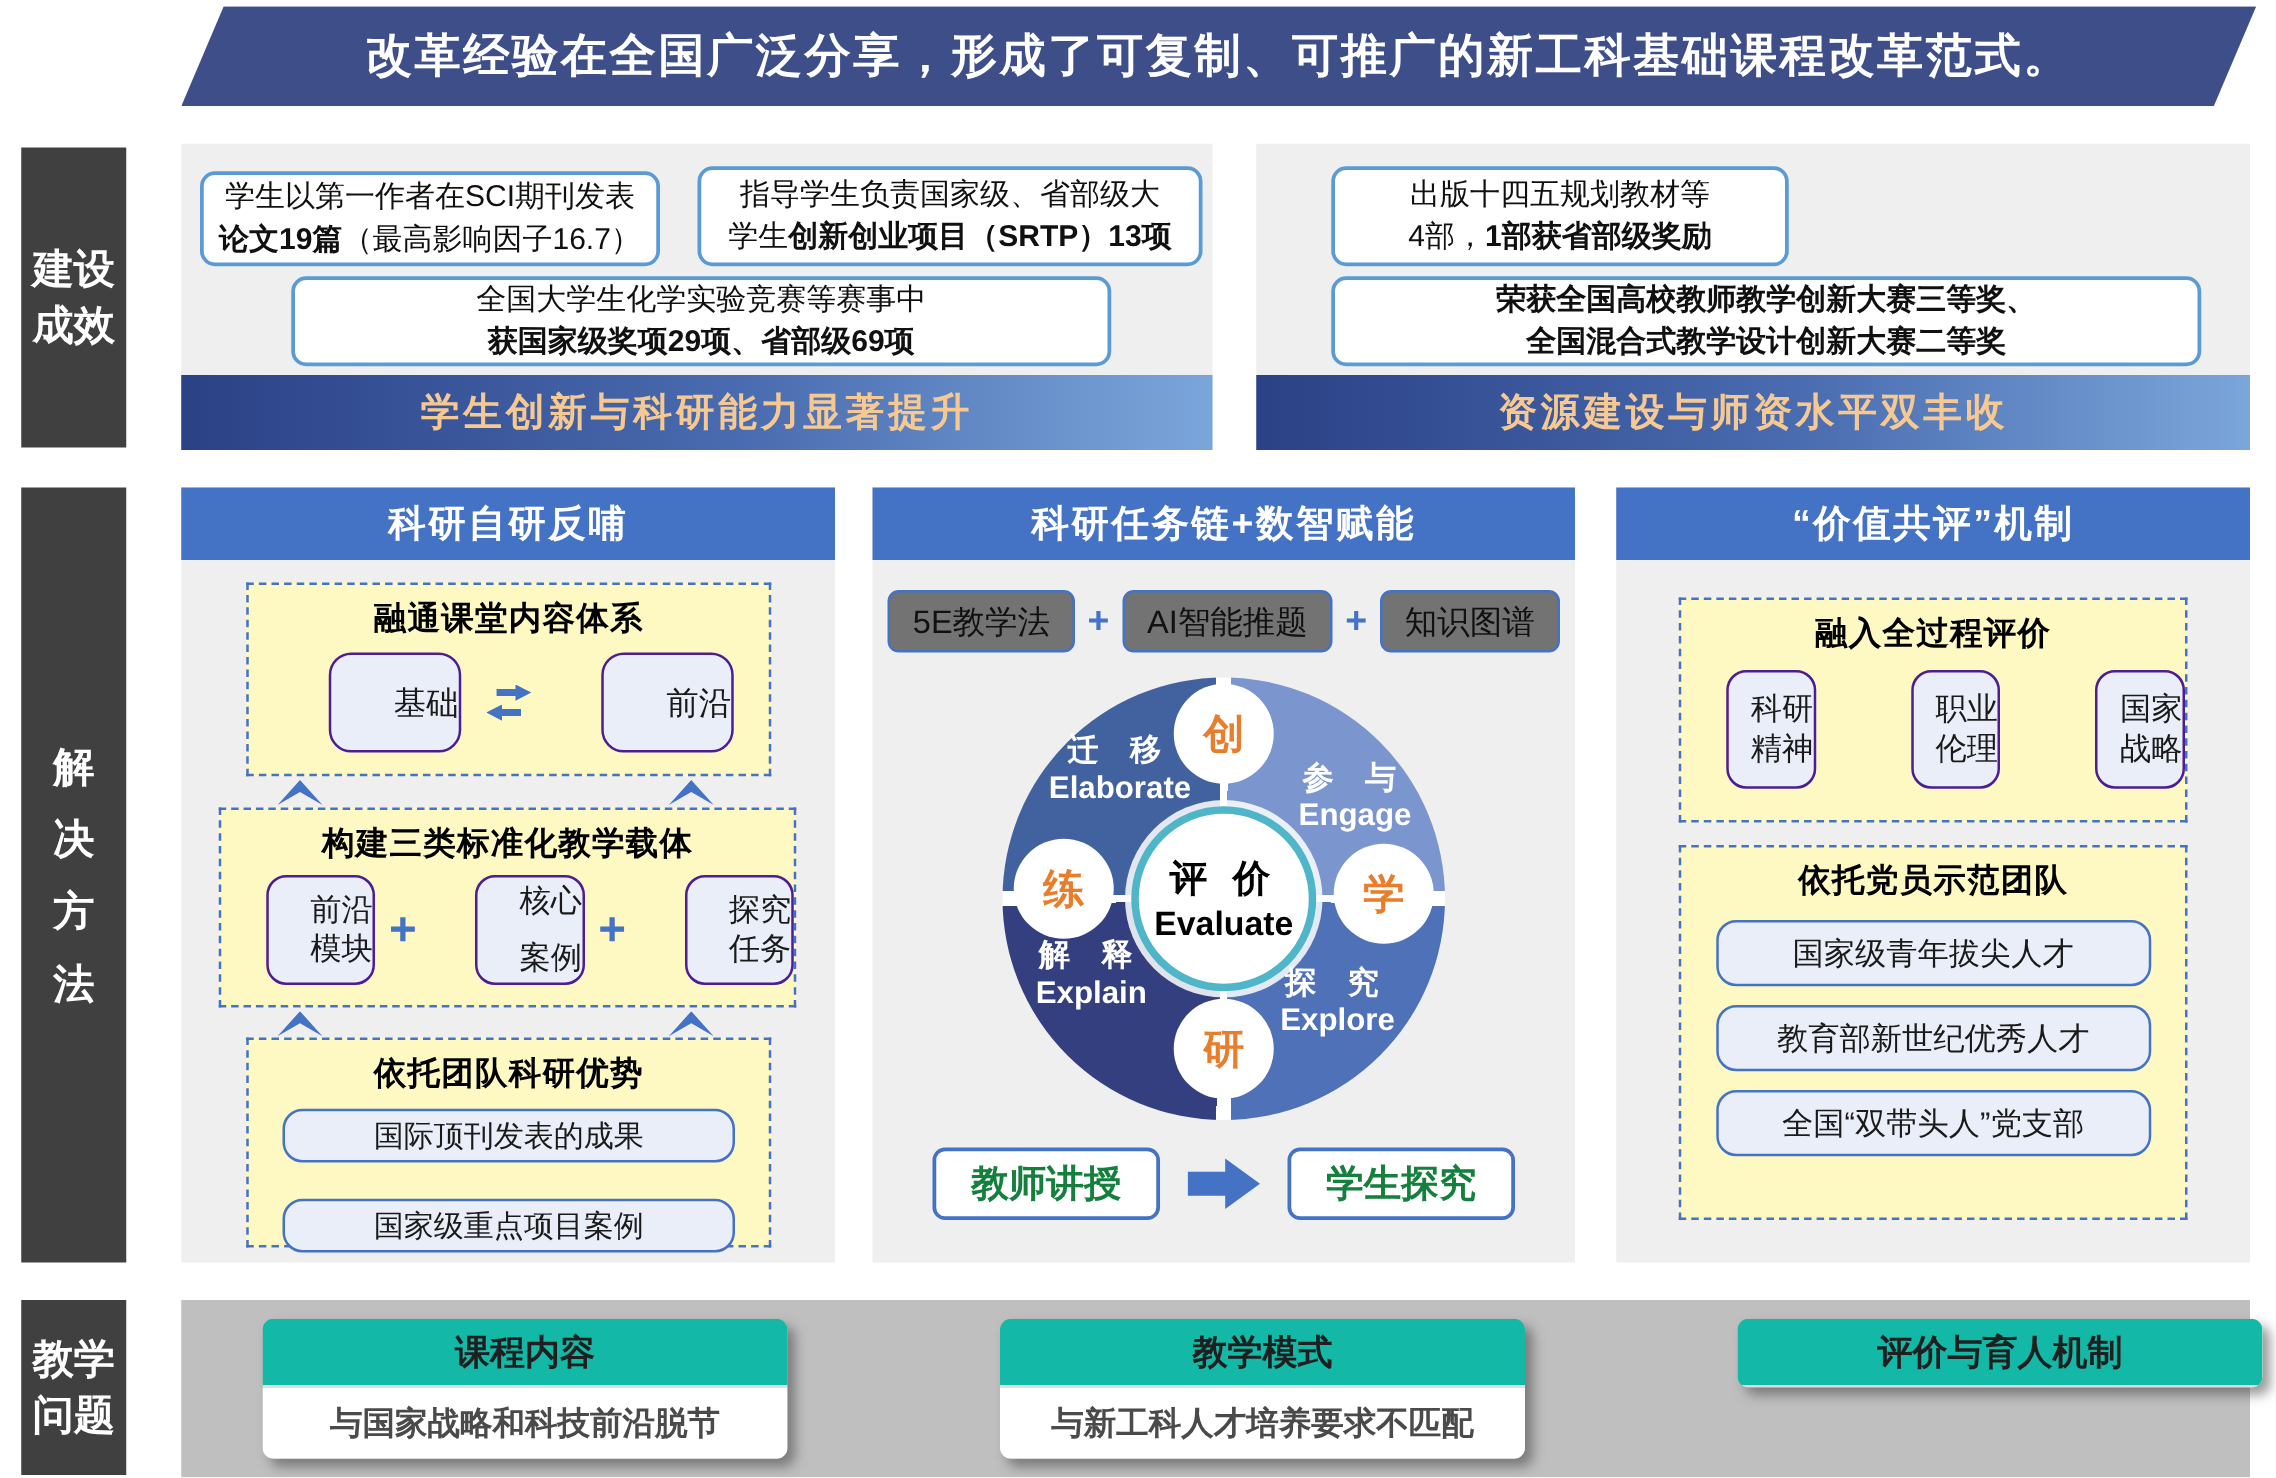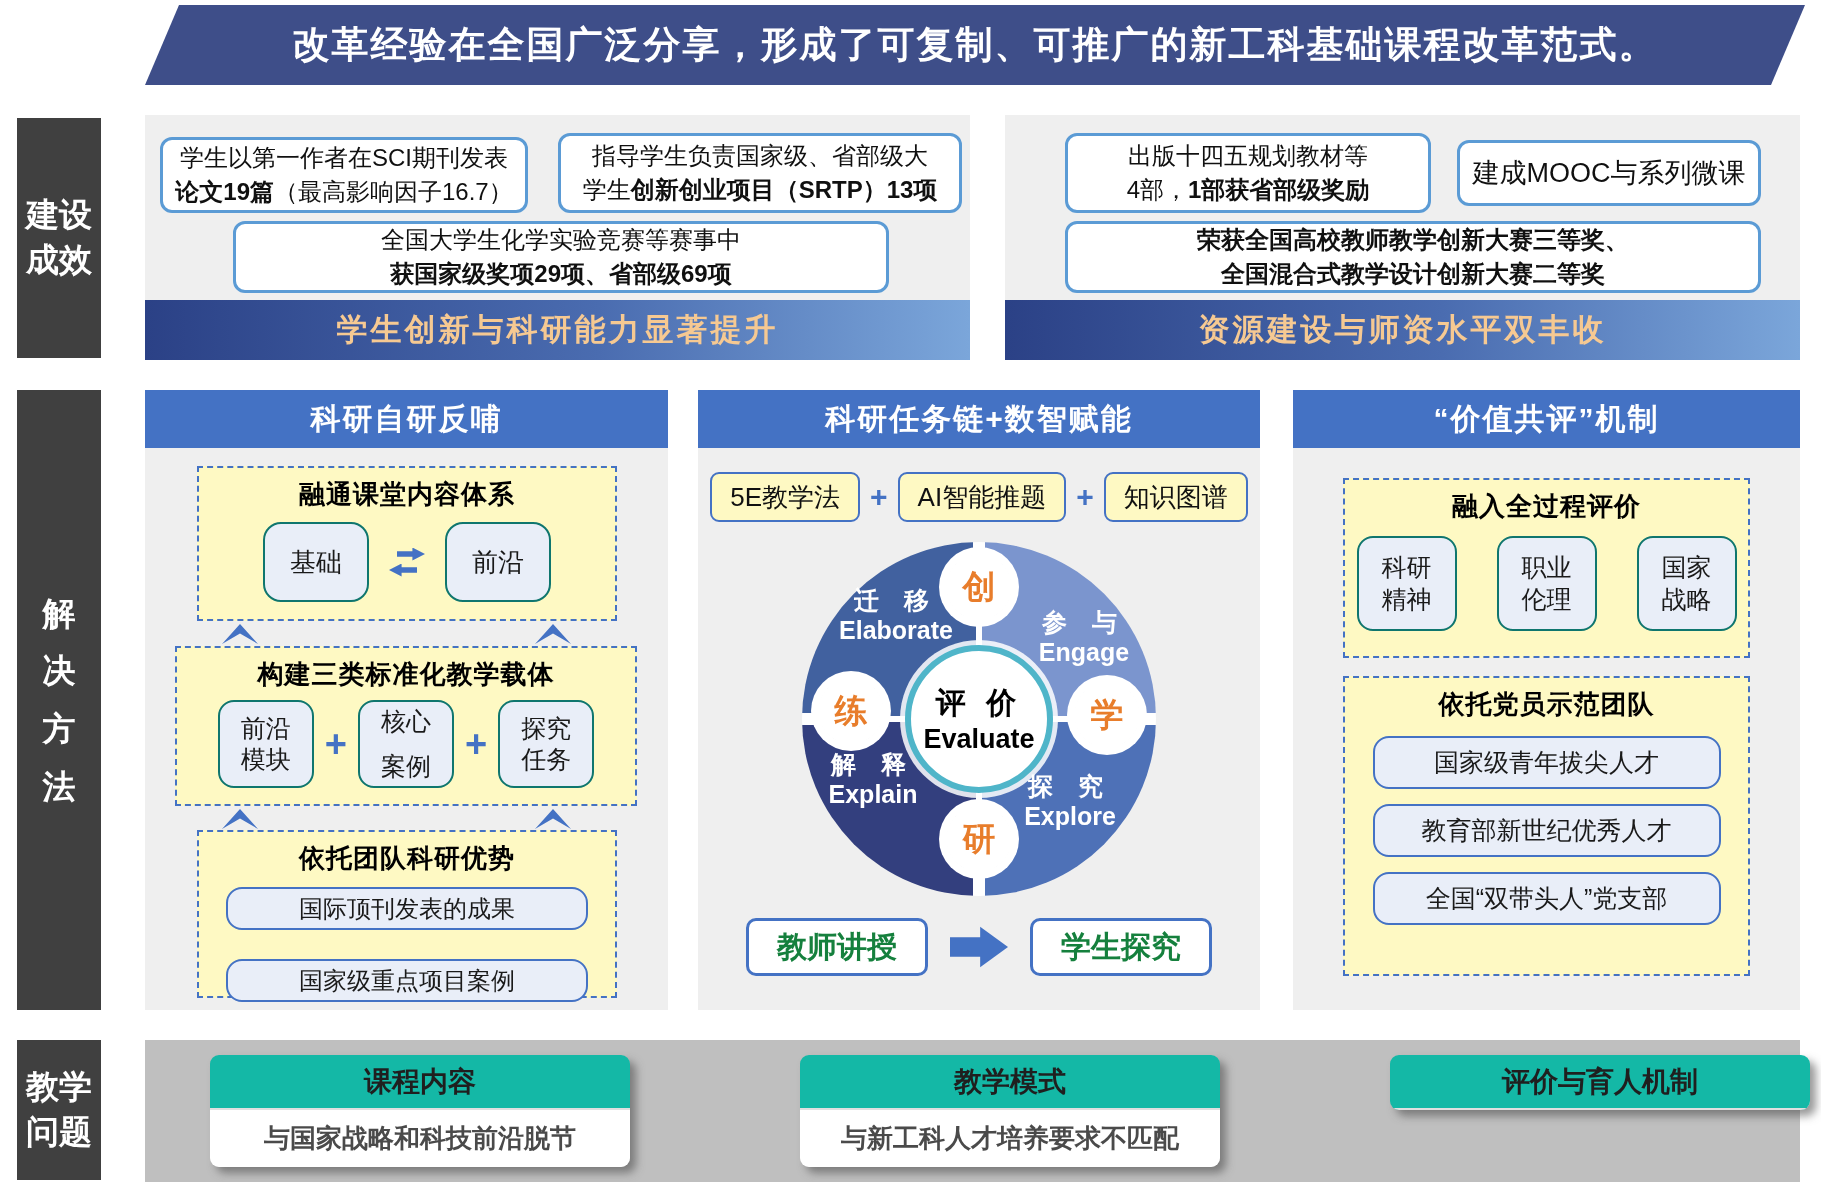--- a/index.html
+++ b/index.html
@@ -27,37 +27,37 @@
         display:flex;align-items:center;justify-content:center;
         color:#F6C992;font-weight:bold;font-size:31px;letter-spacing:3px;}
   
   .col{position:absolute;top:390px;height:620px;background:#EFEFEF;}
   .colhead{position:absolute;left:0;top:0;width:100%;height:58px;background:#4472C4;
            display:flex;align-items:center;justify-content:center;
            color:#fff;font-weight:bold;font-size:30px;letter-spacing:2px;}
   .dashed{position:absolute;background:#fef9c3;border:2px dashed #4472C4;box-sizing:border-box;}
   .dtitle{margin-top:9px;text-align:center;font-weight:bold;font-size:26px;color:#000;letter-spacing:1px;}
   .chiprow{display:flex;align-items:center;justify-content:center;margin-top:10px;gap:14px;}
-  .chip{background:#E9EEF8;border:2px solid #0f766e;border-radius:16px;
-        display:flex;flex-direction:column;align-items:center;justify-content:center;
-        font-size:26px;line-height:1.25;color:#1a1a1a;box-sizing:border-box;}
+  .chip{background:#E9EEF8;border:2px solid #4c1d95;border-radius:16px;
+        display:flex;flex-direction:column;align-items:flex-end;justify-content:center;
+        font-size:26px;line-height:1.25;color:#1a1a1a;box-sizing:border-box;margin-left:36px;}
   .plus{color:#4472C4;font-weight:bold;font-size:38px;line-height:1;}
   .plus.small{font-size:30px;}
   .pill{background:#E9EEF8;border:2px solid #4472C4;border-radius:16px;
         display:flex;align-items:center;justify-content:center;font-size:24px;color:#1a1a1a;
         box-sizing:border-box;}
   .caret{position:absolute;width:36px;height:20px;background:#4472C4;
          clip-path:polygon(50% 0,100% 100%,50% 48%,0 100%);}
   .swap{display:flex;flex-direction:column;}
   .sa{width:28px;height:13px;background:#4472C4;}
   .sa.r{clip-path:polygon(0 28%,55% 28%,55% 0,100% 50%,55% 100%,55% 72%,0 72%);margin-left:8px;}
   .sa.l{clip-path:polygon(100% 28%,45% 28%,45% 0,0 50%,45% 100%,45% 72%,100% 72%);margin-right:8px;margin-top:3px;}
   
   .chain{position:absolute;left:0;top:82px;width:100%;display:flex;align-items:center;justify-content:center;gap:10px;}
-  .chainbox{background:#fef9c3;border:2px solid #4472C4;border-radius:9px;height:50px;
+  .chainbox{background:#737373;border:2px solid #4472C4;border-radius:9px;height:50px;
             display:flex;align-items:center;justify-content:center;font-size:26px;color:#111;
             padding:0 18px;box-sizing:border-box;}
   
   .cycle{position:absolute;left:104px;top:152px;width:354px;height:354px;}
   .disc{position:absolute;inset:0;border-radius:50%;
         background:conic-gradient(#fff 0 2deg,#7B95CE 2deg 88deg,#fff 88deg 92deg,
                    #4E71B7 92deg 178deg,#fff 178deg 182deg,#333F7E 182deg 268deg,
                    #fff 268deg 272deg,#41619F 272deg 358deg,#fff 358deg 360deg);}
   .ccenter{position:absolute;left:50%;top:50%;width:136px;height:136px;transform:translate(-50%,-50%);
            background:#fff;border:6px solid #4FB5C9;border-radius:50%;
@@ -129,23 +129,20 @@
     <div class="gbar">
       <span>学生创新与科研能力显著提升</span>
     </div>
   </div>
 
   <div class="panel" style="left:1005px;width:795px;">
     <div class="wbox" style="left:60px;top:18px;width:360px;height:74px;">
       <div><span>出版十四五规划教材等</span></div>
       <div><span>4部，</span><b>1部获省部级奖励</b></div>
     </div>
-    <div class="wbox" style="left:452px;top:25px;width:298px;height:60px;font-size:27px;">
-      <div><span>建成MOOC与系列微课</span></div>
-    </div>
     <div class="wbox" style="left:60px;top:106px;width:690px;height:66px;">
       <div><b>荣获全国高校教师教学创新大赛三等奖、</b></div>
       <div><b>全国混合式教学设计创新大赛二等奖</b></div>
     </div>
     <div class="gbar">
       <span>资源建设与师资水平双丰收</span>
     </div>
   </div>
 
   <div class="col" style="left:145px;width:523px;">

